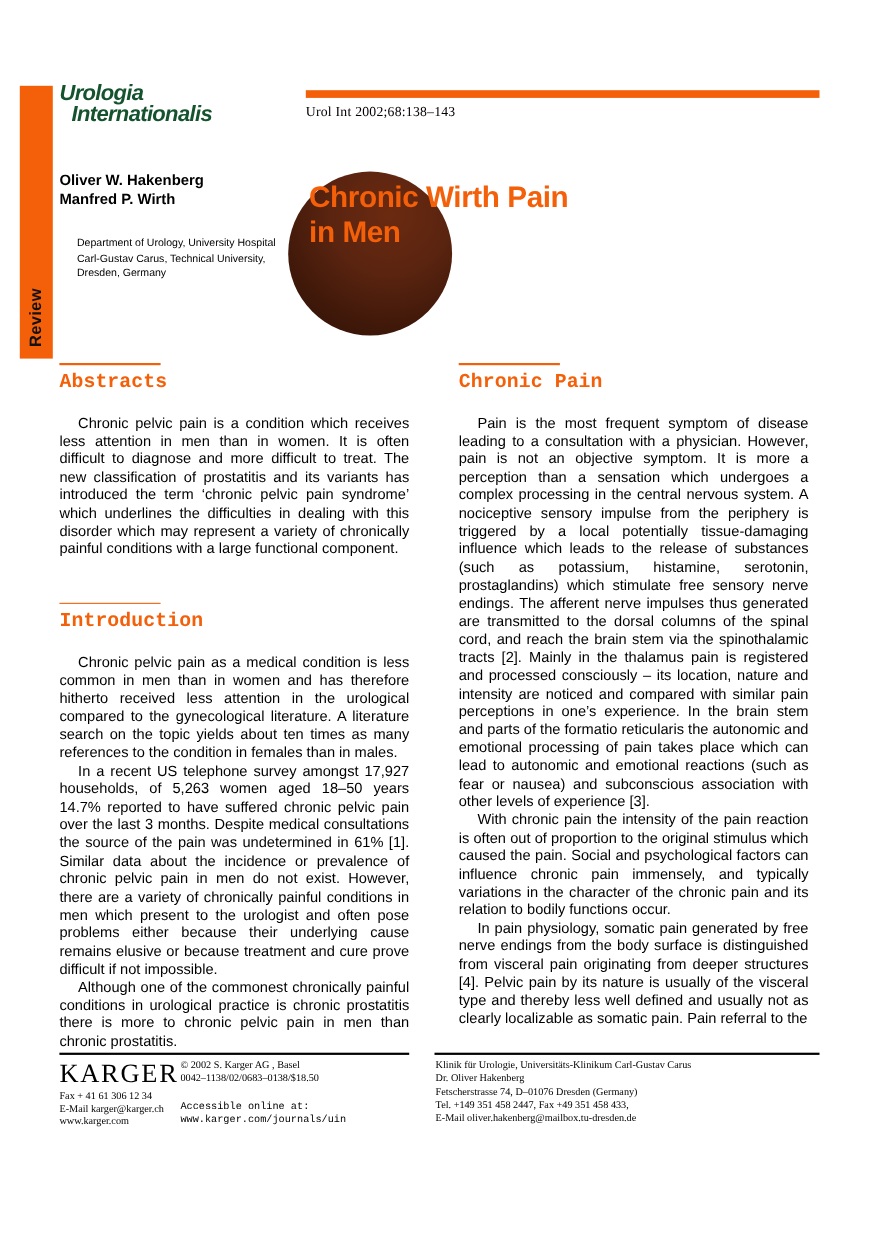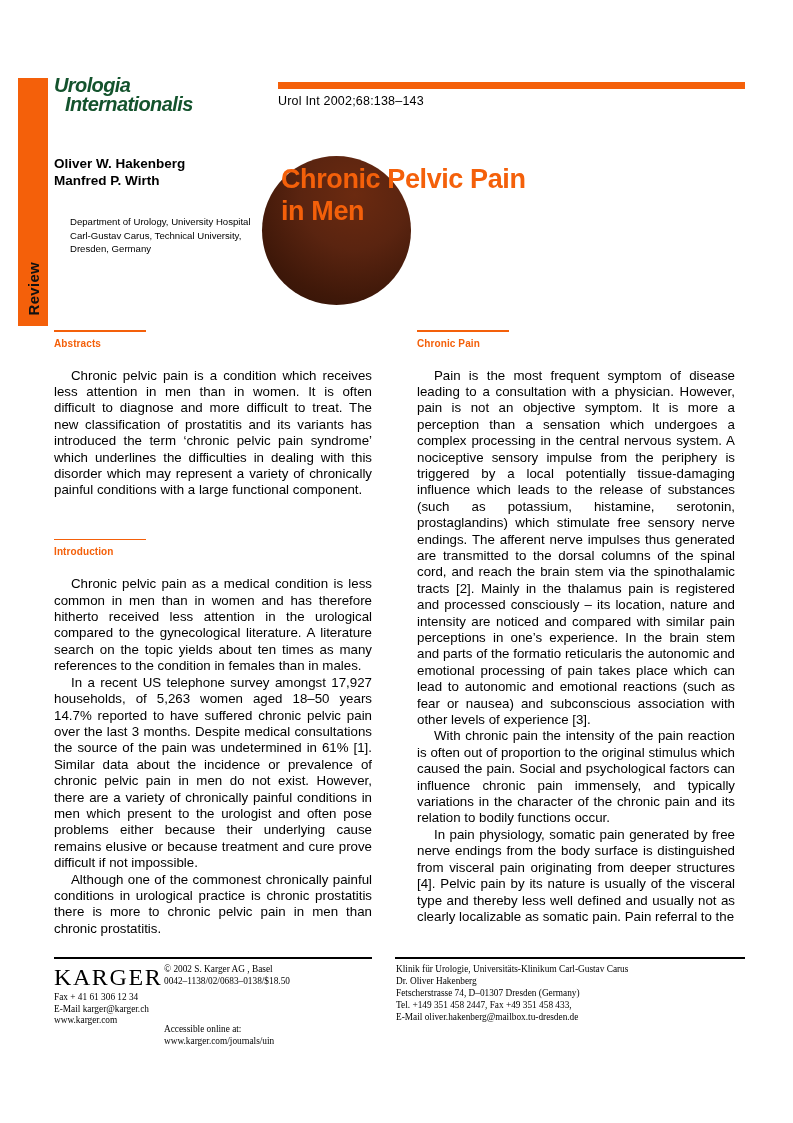--- a/index.html
+++ b/index.html
@@ -62,21 +62,21 @@
     left: 278px;
     top: 82px;
     width: 467px;
     height: 7px;
     background: #F4600A;
   }
   .citation {
     position: absolute;
     left: 278px;
     top: 94px;
-    font-family: Liberation Sans, sans-serif;
+    font-family: Liberation Serif, serif;
     font-size: 12.5px;
     letter-spacing: 0.2px;
   }
 
   
   .authors {
     position: absolute;
     left: 54px;
     top: 155px;
     font-family: "Liberation Sans", sans-serif;
@@ -126,23 +126,23 @@
   .col-left  { left: 54px; }
   .col-right { left: 417px; }
 
   .section-rule {
     width: 92px;
     height: 1.5px;
     background: #F4600A;
     margin-bottom: 6px;
   }
   .section-heading {
-    font-family: Liberation Sans, sans-serif;
-    font-weight: bold;
-    font-size: 10px;
+    font-family: Liberation Mono, monospace;
+    font-weight: bold;
+    font-size: 18px;
     color: #F4600A;
     margin: 0 0 19px 0;
     letter-spacing: 0.1px;
   }
   .section-block + .section-block { margin-top: 22px; }
 
   p.body-text {
     margin: 0;
     font-family: Liberation Sans, sans-serif;
     font-size: 13.3px;
@@ -192,24 +192,23 @@
     left: 164px;
     top: 964px;
     font-family: "Liberation Serif", serif;
     font-size: 9.3px;
     line-height: 11.6px;
   }
   .access-block {
     position: absolute;
     left: 164px;
     top: 1000px;
-    font-family: Liberation Serif, serif;
+    font-family: Liberation Mono, monospace;
     font-size: 9.3px;
     line-height: 11.6px;
-    margin-top: 24px;
   }
   .correspondence {
     position: absolute;
     left: 396px;
     top: 964px;
     width: 350px;
     font-family: "Liberation Serif", serif;
     font-size: 9.3px;
     line-height: 11.9px;
   }
@@ -234,21 +233,21 @@
   <div>Manfred P. Wirth</div>
 </div>
 <div class="affiliation">
   <div>Department of Urology, University Hospital</div>
   <div>Carl-Gustav Carus, Technical University,</div>
   <div>Dresden, Germany</div>
 </div>
 
 <div class="title-circle"></div>
 <div class="title-text">
-  <div>Chronic Pelvic Pain</div>
+  <div>Chronic Wirth Pain</div>
   <div>in Men</div>
 </div>
 
 <div class="col col-left">
 
   <div class="section-block">
     <div class="section-rule"></div>
     <div class="section-heading">Abstracts</div>
     <p class="body-text">Chronic pelvic pain is a condition which receives less attention in men than in women. It is often difficult to diagnose and more difficult to treat. The new classification of prostatitis and its variants has introduced the term ‘chronic pelvic pain syndrome’ which underlines the difficulties in dealing with this disorder which may represent a variety of chronically painful conditions with a large functional component.</p>
   </div>
@@ -292,16 +291,16 @@
 </div>
 
 <div class="access-block">
   <div>Accessible online at:</div>
   <div>www.karger.com/journals/uin</div>
 </div>
 
 <div class="correspondence">
   <div>Klinik für Urologie, Universitäts-Klinikum Carl-Gustav Carus</div>
   <div>Dr. Oliver Hakenberg</div>
-  <div>Fetscherstrasse 74, D–01307 Dresden (Germany)</div>
+  <div>Fetscherstrasse 74, D–01076 Dresden (Germany)</div>
   <div>Tel. +149 351 458 2447, Fax +49 351 458 433,</div>
   <div>E-Mail oliver.hakenberg@mailbox.tu-dresden.de</div>
 </div>
 
 </body></html>

